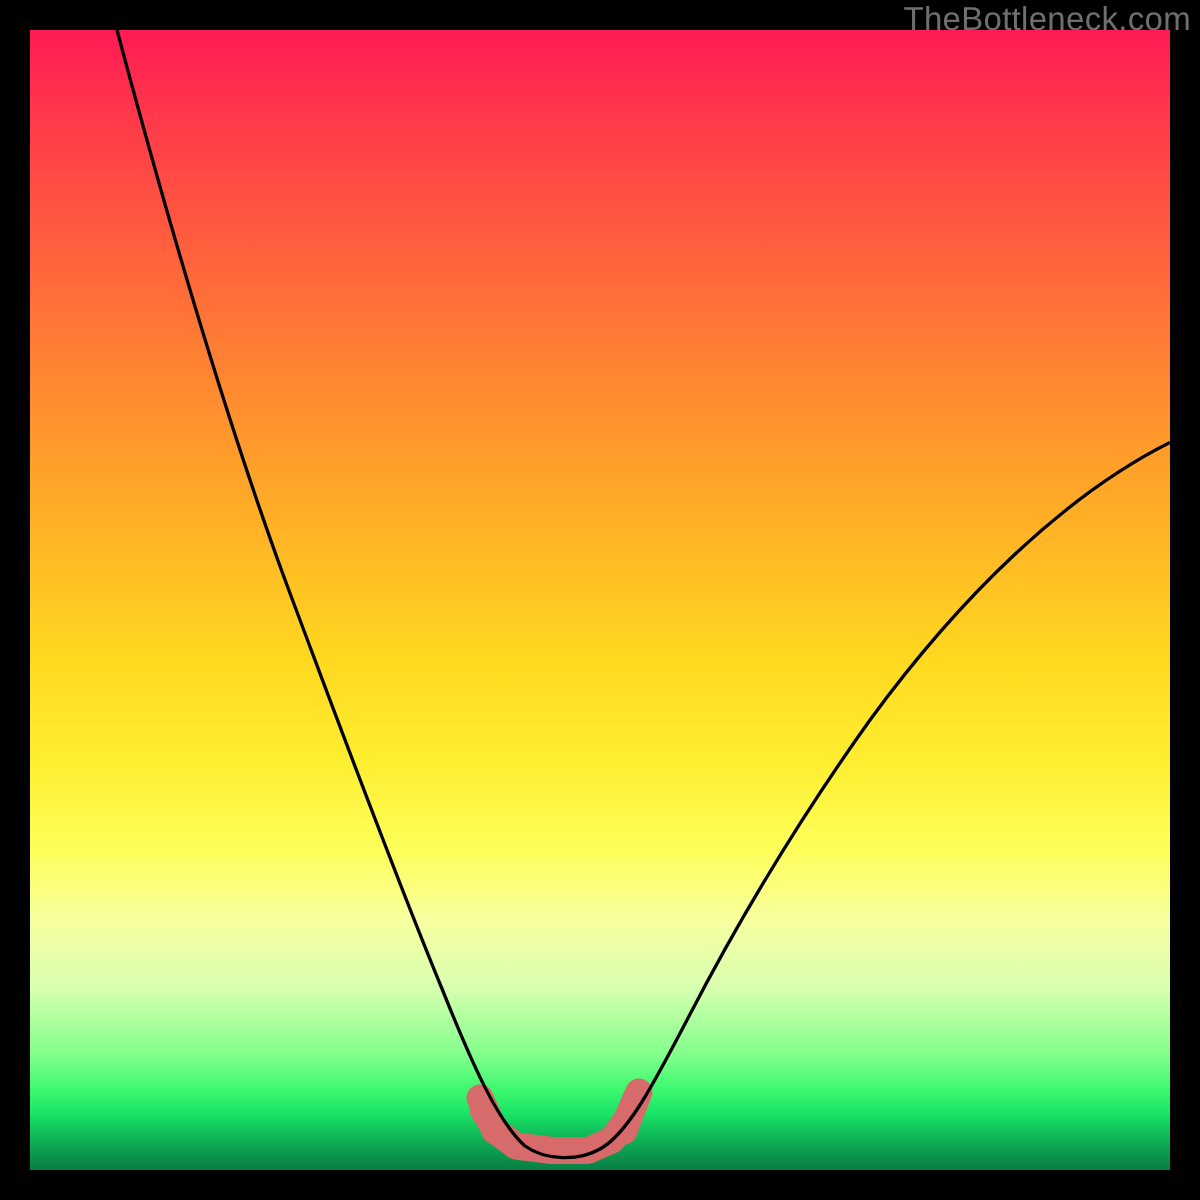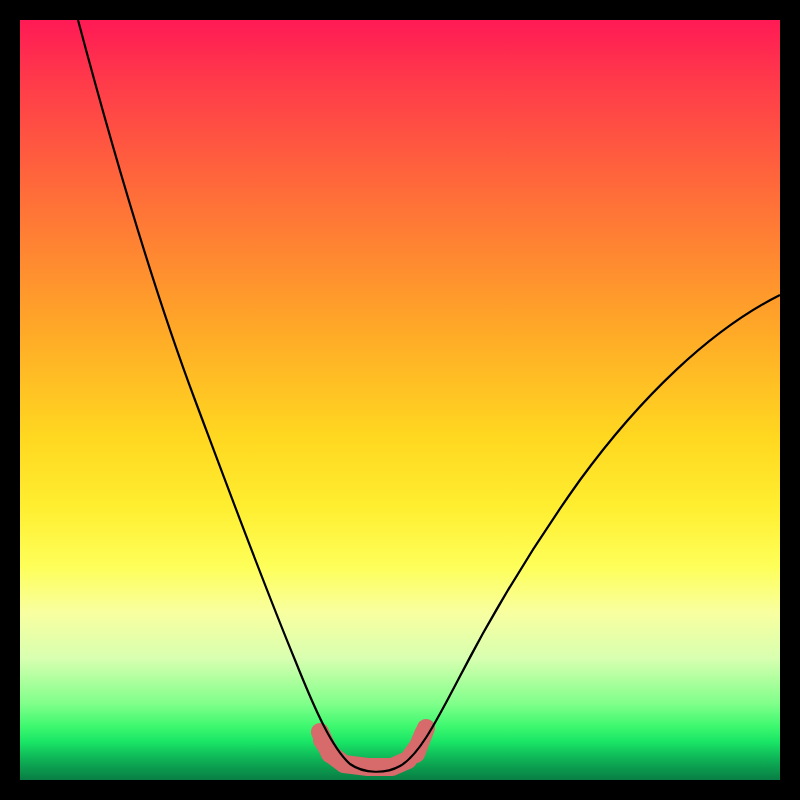--- a/index.html
+++ b/index.html
@@ -75,20 +75,21 @@
     stroke-width: 18;
     stroke-linecap: round;
     fill: none;
   }
 </style>
 </head>
 <body>
 
 <div class="frame">
 
+  <div class="watermark">TheBottleneck.com</div>
 
   <div class="plot">
     <svg class="curves" viewBox="0 0 760 760" preserveAspectRatio="none">
 
       <path class="highlight" d="M 302 720
                L 312 735
                L 324 744
                L 348 747
                L 372 747
                L 388 740

